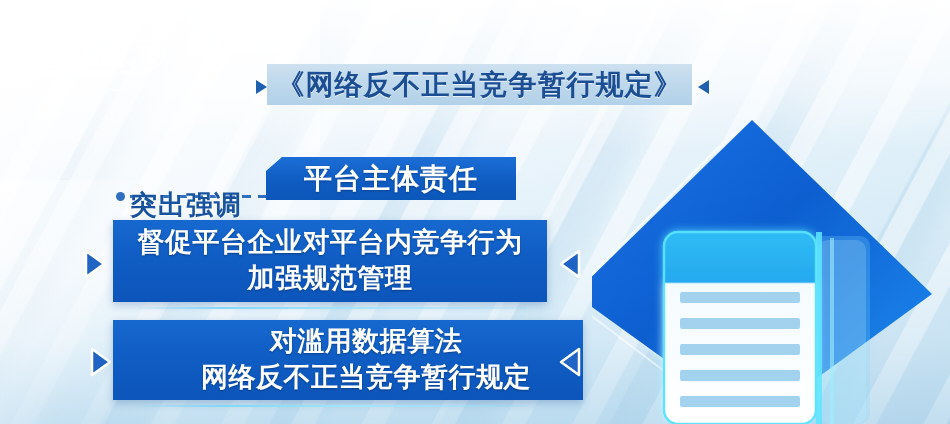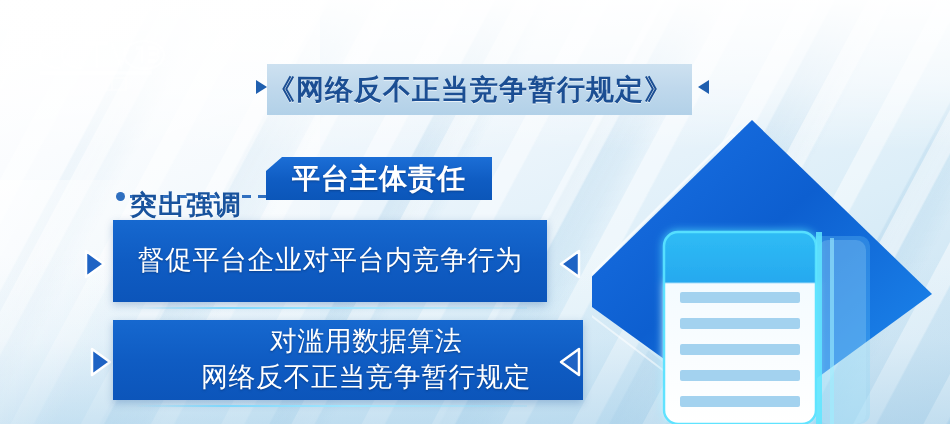--- a/index.html
+++ b/index.html
@@ -81,25 +81,25 @@
     height: 304px;
   }
   .diamond-wrap svg { display: block; }
 
   
   .title-banner {
     position: absolute;
     left: 267px;
     top: 64px;
     width: 425px;
-    height: 51px;
+    height: 41px;
     background: linear-gradient(180deg, #cde1f0 0%, #bfd8ec 48%, #b2d1e8 100%);
     display: flex;
     align-items: center;
-    justify-content: flex-start;
+    justify-content: center;
   }
   .title-text {
     font-size: 28px;
     font-weight: bold;
     letter-spacing: 1px;
     color: #1b4e93;
     white-space: nowrap;
     line-height: 1;
     text-shadow: 0 1px 0 rgba(255,255,255,0.65);
   }
@@ -149,21 +149,21 @@
     top: 195px;
     width: 140px;
     height: 3px;
     background: repeating-linear-gradient(90deg, #2f6fc0 0px, #2f6fc0 9px, rgba(0,0,0,0) 9px, rgba(0,0,0,0) 16px);
   }
 
   .pill-banner {
     position: absolute;
     left: 266px;
     top: 157px;
-    width: 226px;
+    width: 250px;
     height: 43px;
     background: linear-gradient(180deg, #1b6ed6 0%, #0f5cc2 55%, #0b56b9 100%);
     clip-path: polygon(16px 0, 100% 0, 100% 100%, 0 100%, 0 14px);
     display: flex;
     align-items: center;
     justify-content: center;
     box-shadow: 0 2px 5px rgba(30,90,160,0.3);
   }
   .pill-text {
     font-size: 28px;
@@ -184,21 +184,21 @@
     display: flex;
     flex-direction: column;
     align-items: center;
     justify-content: center;
     box-shadow: 0 3px 8px rgba(24,80,150,0.28);
   }
   .stmt-1 { top: 220px; height: 82px; }
   .stmt-2 { top: 320px; height: 80px; padding-left: 36px; }
   .stmt-line {
     font-size: 27px;
-    font-weight: normal;
+    font-weight: bold;
     color: #ffffff;
     line-height: 1.32;
     letter-spacing: 0.5px;
     white-space: nowrap;
     text-shadow: 0 1px 2px rgba(8,45,100,0.6);
   }
   .stmt-underline {
     position: absolute;
     left: 137px;
     width: 390px;
@@ -325,20 +325,21 @@
     <span class="pill-text">平台主体责任</span>
   </div>
 
   <div class="chev chev-l1">
     <svg width="26" height="30" viewBox="0 0 26 30">
       <path d="M4 2 L22 15 L4 28 Z" fill="#1f63c4" stroke="#ffffff" stroke-width="2.5" stroke-linejoin="round"></path>
     </svg>
   </div>
   <div class="stmt stmt-1">
     <span class="stmt-line">督促平台企业对平台内竞争行为</span>
+    <span class="stmt-line">加强规范管理</span>
   </div>
   <div class="chev chev-r1">
     <svg width="26" height="30" viewBox="0 0 26 30">
       <path d="M22 2 L4 15 L22 28 Z" fill="#1f63c4" stroke="#ffffff" stroke-width="2.5" stroke-linejoin="round"></path>
     </svg>
   </div>
   <div class="stmt-underline ul-1"></div>
 
   <div class="chev chev-l2">
     <svg width="26" height="30" viewBox="0 0 26 30">

